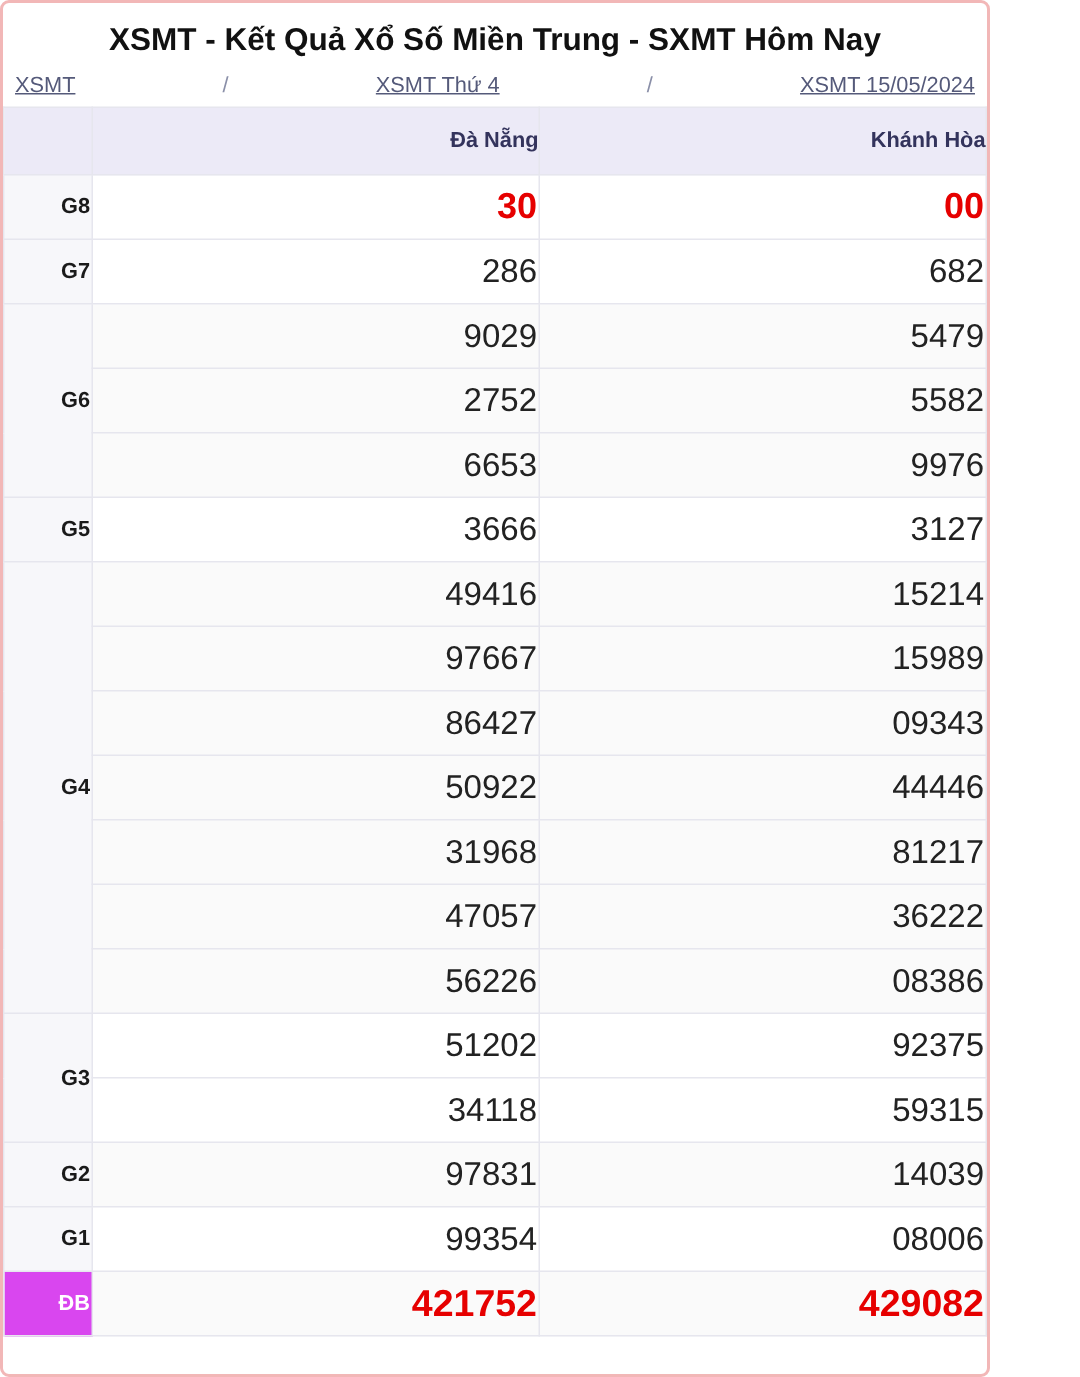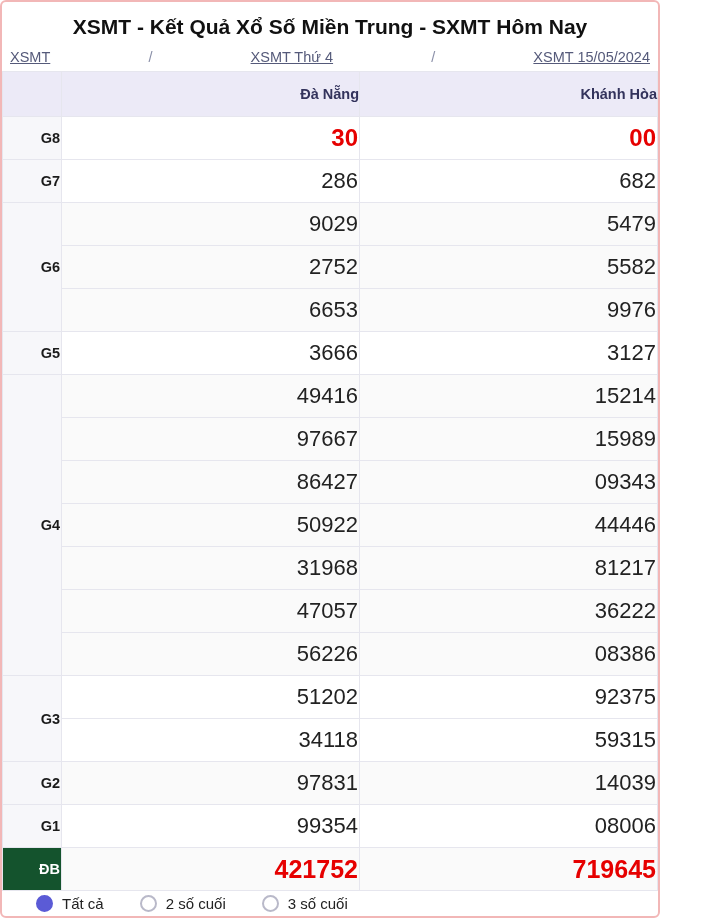--- a/index.html
+++ b/index.html
@@ -94,21 +94,21 @@
     color: #e60000;
     font-weight: bold;
   }
   tr.g8 td.num {
     font-size: 24px;
   }
   tr.db td.num {
     font-size: 25px;
   }
   td.prize-label.db-label {
-    background: #14532d;
+    background: #d946ef;
     color: #ffffff;
   }
   .footer {
     flex: 1;
     display: flex;
     align-items: center;
     padding: 0 0 0 34px;
     gap: 0;
   }
   .radio-group {
@@ -243,36 +243,20 @@
 
       <tr>
         <td class="prize-label" rowspan="1">G1</td>
         <td class="num">99354</td>
         <td class="num">08006</td>
       </tr>
 
       <tr class="db alt">
         <td class="prize-label db-label" rowspan="1">ĐB</td>
         <td class="num">421752</td>
-        <td class="num">719645</td>
+        <td class="num">429082</td>
       </tr>
 
     </tbody>
   </table>
 
-  <div class="footer">
-    <div class="radio-group">
-      <label class="radio-item">
-        <span class="radio selected"></span>
-        <span>Tất cả</span>
-      </label>
-      <label class="radio-item">
-        <span class="radio"></span>
-        <span>2 số cuối</span>
-      </label>
-      <label class="radio-item">
-        <span class="radio"></span>
-        <span>3 số cuối</span>
-      </label>
-    </div>
-  </div>
 
 </div>
 
 </body></html>

